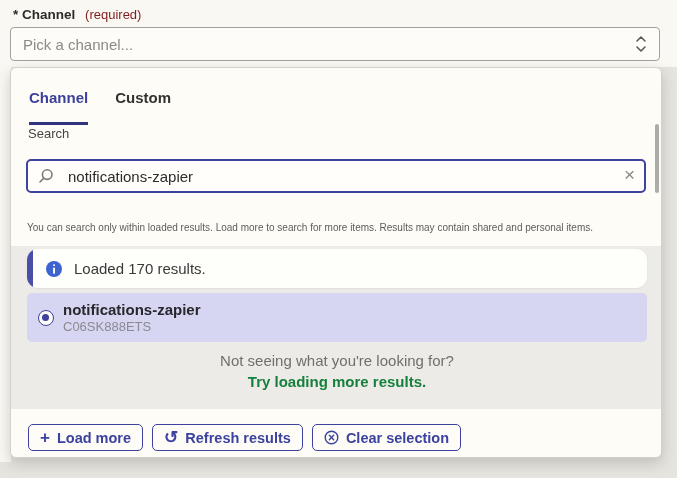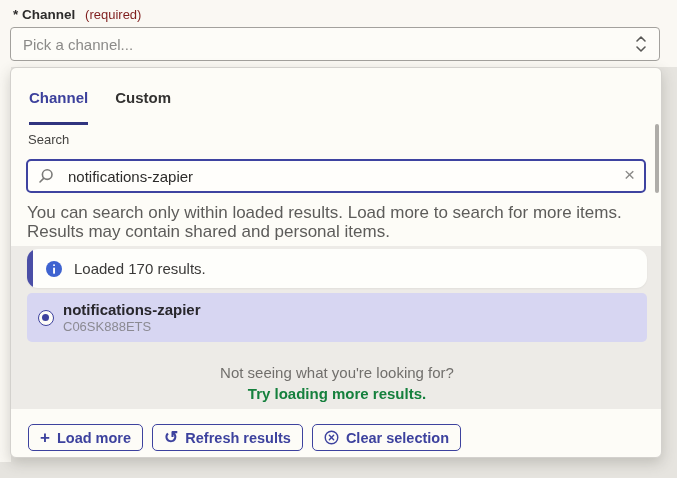--- a/index.html
+++ b/index.html
@@ -54,22 +54,22 @@
     font-family: "Liberation Sans", sans-serif;
     font-size: 15px; color: #2d2c2b; padding: 0 30px 0 40px; outline: none;
   }
   .search-icon { position: absolute; left: 12px; top: 9px; width: 16px; height: 16px; }
   .search-icon circle, .search-icon line { fill: none; stroke: #7b7a78; stroke-width: 1.6; stroke-linecap: round; }
   .search-clear {
     position: absolute; right: 8px; top: 4px; font-size: 19px; color: #8b8a88;
     cursor: pointer; line-height: 24px; padding: 0 3px;
   }
   .help-text {
-    position: absolute; left: 16px; top: 135px; width: 628px;
-    font-size: 17px; line-height: 19px; color: #5d5c5a;
+    position: absolute; left: 16px; top: 150px; width: 628px;
+    font-size: 10px; line-height: 19px; color: #5d5c5a;
   }
   
   .list-region {
     position: absolute; left: 0; top: 178px; width: 652px; height: 163px;
     background: #edebe7;
   }
   .alert {
     margin: 3px 16px 0 16px; height: 39px; background: #fefefb;
     border-radius: 11px; display: flex; align-items: center; overflow: hidden;
     box-shadow: 0 1px 2px rgba(0,0,0,0.05);
@@ -86,21 +86,21 @@
     width: 16px; height: 16px; border-radius: 50%; border: 1.6px solid #3d429e;
     background: #fdfcf7; flex: none; position: relative;
   }
   .radio::after {
     content: ""; position: absolute; left: 3px; top: 3px; width: 7px; height: 7px;
     border-radius: 50%; background: #3d429e;
   }
   .result-texts { margin-left: 9px; }
   .result-title { font-size: 15px; font-weight: bold; color: #28272c; line-height: 17px; }
   .result-sub { font-size: 13px; color: #8b8a92; line-height: 15px; margin-top: 1px; }
-  .list-footer { text-align: center; padding-top: 20px; }
+  .list-footer { text-align: center; padding-top: 8px; }
   .footer-q { font-size: 15px; color: #716f6c; line-height: 21px; }
   .footer-s { font-size: 15px; font-weight: bold; color: #15803d; line-height: 22px; }
   
   .actions {
     position: absolute; left: 17px; top: 356px; display: flex; gap: 9px;
   }
   .btn {
     height: 27px; border: 1.5px solid #3d429e; border-radius: 5px;
     background: #fdfcf7; color: #3d429e; font-size: 14.5px; font-weight: bold;
     display: flex; align-items: center; gap: 7px; padding: 0 11px; cursor: pointer;
@@ -135,21 +135,21 @@
   </svg>
 </div>
 
 <div class="panel">
 
   <div class="tabs">
     <div class="tab active">Channel</div>
     <div class="tab">Custom</div>
   </div>
 
-  <div class="search-label" style="position:static;margin:7px 0 6px 17px;">Search</div>
+  <div class="search-label" style="position:static;margin:1px 0 6px 17px;">Search</div>
 
   <div class="search-wrap">
     <svg class="search-icon" viewBox="0 0 16 16">
       <circle cx="9.2" cy="6.6" r="4.8"></circle>
       <line x1="5.6" y1="10.4" x2="2" y2="14"></line>
     </svg>
     <input class="search-input" type="text" value="notifications-zapier" style="">
     <span class="search-clear">×</span>
   </div>
 

